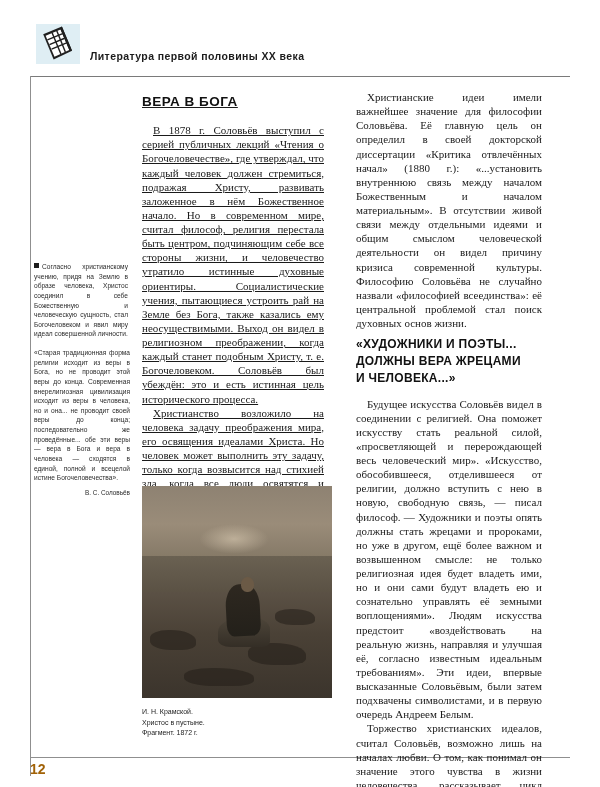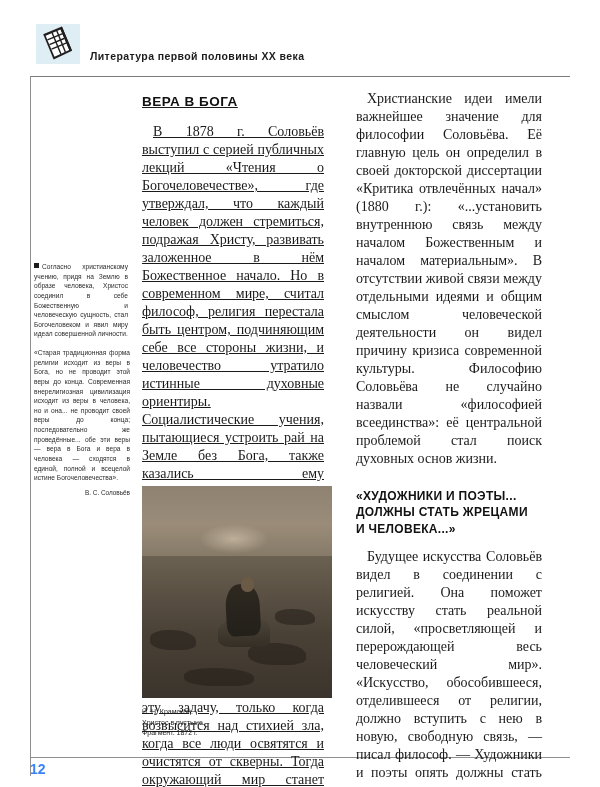--- a/index.html
+++ b/index.html
@@ -43,21 +43,21 @@
     letter-spacing:0.5px; color:#111;
     margin:0 0 12px 0;
   }
   .sub-title {
     font-family:"Liberation Sans", sans-serif;
     font-size:12px; font-weight:bold; line-height:1.4;
     letter-spacing:0.3px; color:#111;
     margin:0 0 10px 0;
   }
   p.body {
-    margin:0; font-size:14px; line-height:1.285;
+    margin:0; font-size:11px; line-height:1.285;
     text-align:justify; text-indent:11px;
     hyphens:auto; -webkit-hyphens:auto;
   }
   p.body + p.body { margin-top:0; }
 
   
   .note {
     font-family:"Liberation Sans", sans-serif;
     font-size:6.6px; line-height:1.46;
     color:#2b2b2b; text-align:justify;
@@ -78,21 +78,21 @@
   .caption {
     position:absolute; left:142px; top:707px; width:130px;
     font-family:"Liberation Sans", sans-serif;
     font-size:7px; line-height:1.5; color:#1c1c1c;
   }
 
   
   .folio {
     position:absolute; left:30px; top:761px;
     font-family:"Liberation Sans", sans-serif;
-    font-size:14px; font-weight:bold; color:#3b82f6;
+    font-size:14px; font-weight:bold; color:#a16207;
   }
 
   
   .artwork {
     position:absolute; left:142px; top:486px;
     width:190px; height:212px;
     overflow:hidden; background:#6d5f4c;
   }
   .art-sky {
     position:absolute; left:0; top:0; width:100%; height:40%;
@@ -195,23 +195,23 @@
 
   <div class="note note-2">
     <span>«Старая традиционная форма религии исходит из веры в Бога, но не проводит этой веры до конца. Современная внерелигиозная цивилизация исходит из веры в человека, но и она... не проводит своей веры до конца; последовательно же проведённые... обе эти веры — вера в Бога и вера в человека — сходятся в единой, полной и всецелой истине Богочеловечества».</span>
   </div>
 
   <div class="note-attr">В. С. Соловьёв</div>
 
   <div class="col-right">
     <p class="body">Христианские идеи имели важнейшее значение для философии Соловьёва. Её главную цель он определил в своей докторской диссертации «Критика отвлечённых начал» (1880 г.): «...установить внутреннюю связь между началом Божественным и началом материальным». В отсутствии живой связи между отдельными идеями и общим смыслом человеческой деятельности он видел причину кризиса современной культуры. Философию Соловьёва не случайно назвали «философией всеединства»: её центральной проблемой стал поиск духовных основ жизни.</p>
 
-    <h2 class="sub-title" style="margin-top:20px;">
+    <h2 class="sub-title" style="margin-top:6px;">
       <span>«ХУДОЖНИКИ И ПОЭТЫ...</span><br>
-      <span>ДОЛЖНЫ СТАТЬ ЖРЕЦАМИ</span><br>
+      <span>ДОЛЖНЫ ВЕРА ЖРЕЦАМИ</span><br>
       <span>И ЧЕЛОВЕКА...»</span>
     </h2>
 
     <p class="body">Будущее искусства Соловьёв видел в соединении с религией. Она поможет искусству стать реальной силой, «просветляющей и перерождающей весь человеческий мир». «Искусство, обособившееся, отделившееся от религии, должно вступить с нею в новую, свободную связь, — писал философ. — Художники и поэты опять должны стать жрецами и пророками, но уже в другом, ещё более важном и возвышенном смысле: не только религиозная идея будет владеть ими, но и они сами будут владеть ею и сознательно управлять её земными воплощениями». Людям искусства предстоит «воздействовать на реальную жизнь, направляя и улучшая её, согласно известным идеальным требованиям». Эти идеи, впервые высказанные Соловьёвым, были затем подхвачены символистами, и в первую очередь Андреем Белым.</p>
     <p class="body">Торжество христианских идеалов, считал Соловьёв, возможно лишь на началах любви. О том, как понимал он значение этого чувства в жизни человечества, рассказывает цикл статей под общим заглавием «Смысл любви» (1892—1894 гг.). Подразумевалась не обыденная влюблённость, а особое, мистическое, таинственное ощущение связи между людьми. Такое</p>
   </div>
 
   <div class="folio">12</div>
 
 </div>

